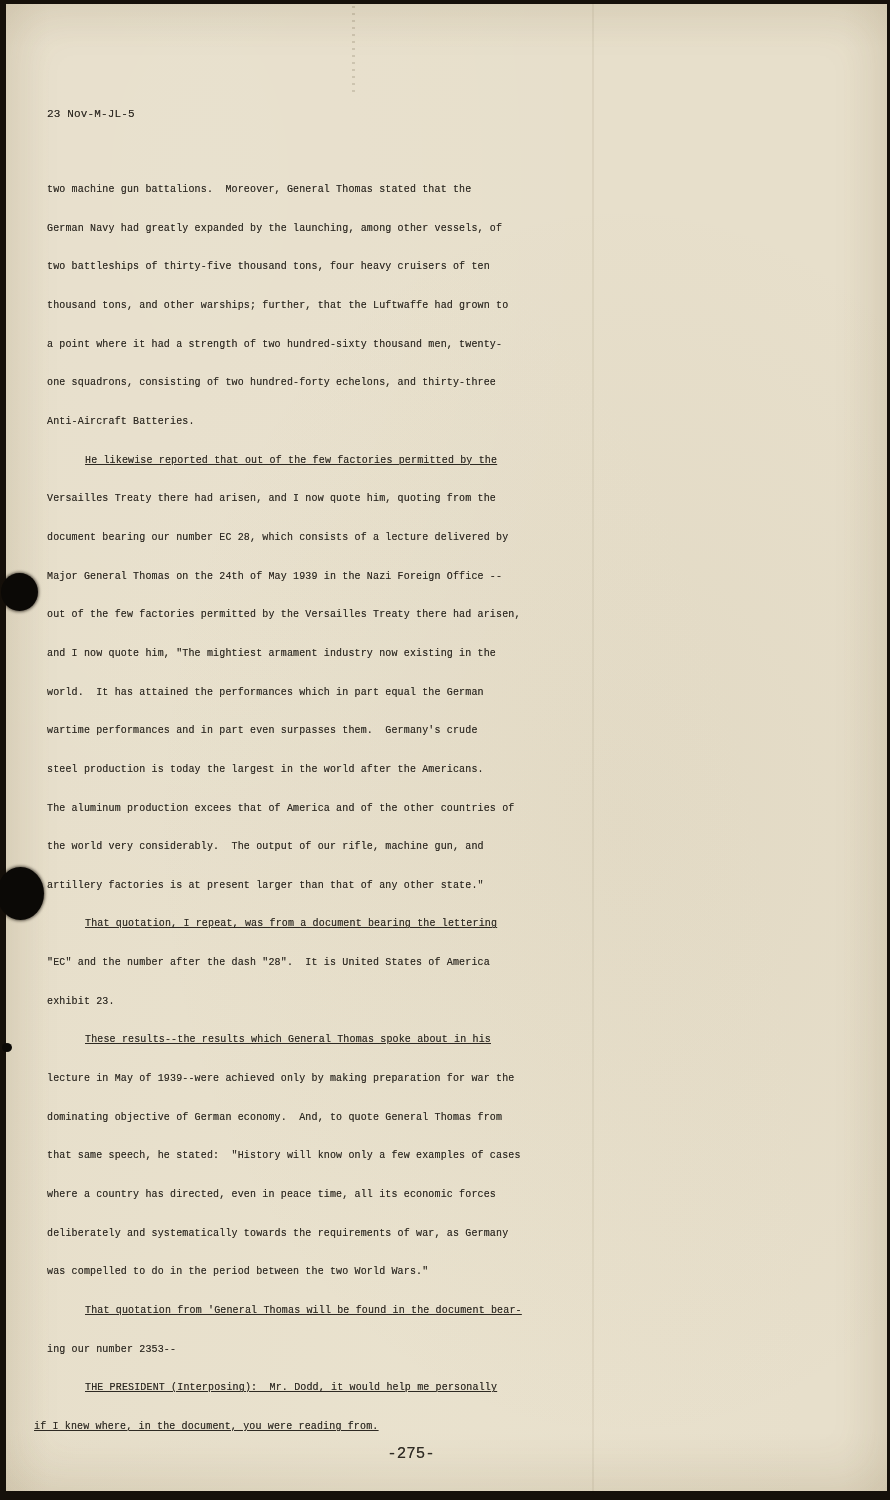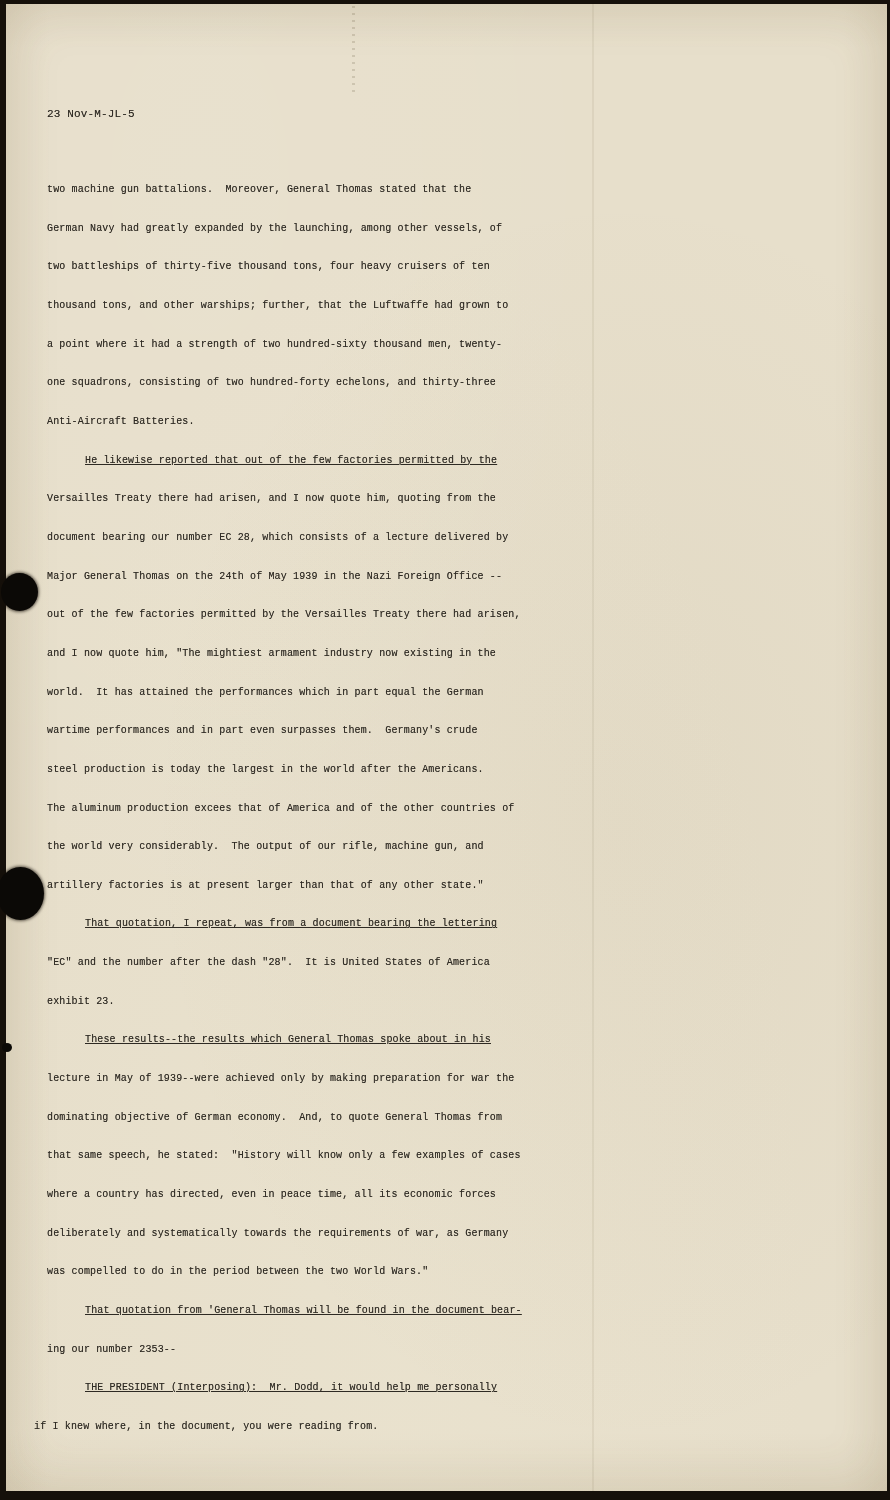--- a/index.html
+++ b/index.html
@@ -45,21 +45,21 @@
   .body-text {
     position: absolute;
     left: 41px;
     top: 167px;
     font-size: 10px;
     line-height: 38.66px;
     letter-spacing: 0.15px;
   }
   .body-text .line { height: 38.66px; }
   .body-text .line.ind1 { padding-left: 38px; text-decoration: underline; }
-  .body-text .line.ind2 { margin-left: -13px; }
+  .body-text .line.ind2 { margin-left: -13px; text-decoration: underline; }
   .pagenum {
     position: absolute;
     left: 0;
     top: 1440px;
     width: 810px;
     text-align: center;
     font-size: 15.8px;
     line-height: 20px;
   }
   .punch-hole {
@@ -107,13 +107,14 @@
   <div class="punch-hole hole-top"></div>
   <div class="punch-hole hole-bottom"></div>
   <div class="speck"></div>
   <div class="crease crease-top"></div>
   <div class="crease crease-mid"></div>
 
   <div class="typed header">23 Nov-M-JL-5</div>
 
   <div class="typed body-text"><div class="line">two machine gun battalions.  Moreover, General Thomas stated that the</div><div class="line">German Navy had greatly expanded by the launching, among other vessels, of</div><div class="line">two battleships of thirty-five thousand tons, four heavy cruisers of ten</div><div class="line">thousand tons, and other warships; further, that the Luftwaffe had grown to</div><div class="line">a point where it had a strength of two hundred-sixty thousand men, twenty-</div><div class="line">one squadrons, consisting of two hundred-forty echelons, and thirty-three</div><div class="line">Anti-Aircraft Batteries.</div><div class="line ind1">He likewise reported that out of the few factories permitted by the</div><div class="line">Versailles Treaty there had arisen, and I now quote him, quoting from the</div><div class="line">document bearing our number EC 28, which consists of a lecture delivered by</div><div class="line">Major General Thomas on the 24th of May 1939 in the Nazi Foreign Office --</div><div class="line">out of the few factories permitted by the Versailles Treaty there had arisen,</div><div class="line">and I now quote him, "The mightiest armament industry now existing in the</div><div class="line">world.  It has attained the performances which in part equal the German</div><div class="line">wartime performances and in part even surpasses them.  Germany's crude</div><div class="line">steel production is today the largest in the world after the Americans.</div><div class="line">The aluminum production excees that of America and of the other countries of</div><div class="line">the world very considerably.  The output of our rifle, machine gun, and</div><div class="line">artillery factories is at present larger than that of any other state."</div><div class="line ind1">That quotation, I repeat, was from a document bearing the lettering</div><div class="line">"EC" and the number after the dash "28".  It is United States of America</div><div class="line">exhibit 23.</div><div class="line ind1">These results--the results which General Thomas spoke about in his</div><div class="line">lecture in May of 1939--were achieved only by making preparation for war the</div><div class="line">dominating objective of German economy.  And, to quote General Thomas from</div><div class="line">that same speech, he stated:  "History will know only a few examples of cases</div><div class="line">where a country has directed, even in peace time, all its economic forces</div><div class="line">deliberately and systematically towards the requirements of war, as Germany</div><div class="line">was compelled to do in the period between the two World Wars."</div><div class="line ind1">That quotation from 'General Thomas will be found in the document bear-</div><div class="line">ing our number 2353--</div><div class="line ind1">THE PRESIDENT (Interposing):  Mr. Dodd, it would help me personally</div><div class="line ind2">if I knew where, in the document, you were reading from.</div></div>
 
+  <div class="typed pagenum">-275-</div>
 </div>
 
 </body></html>

